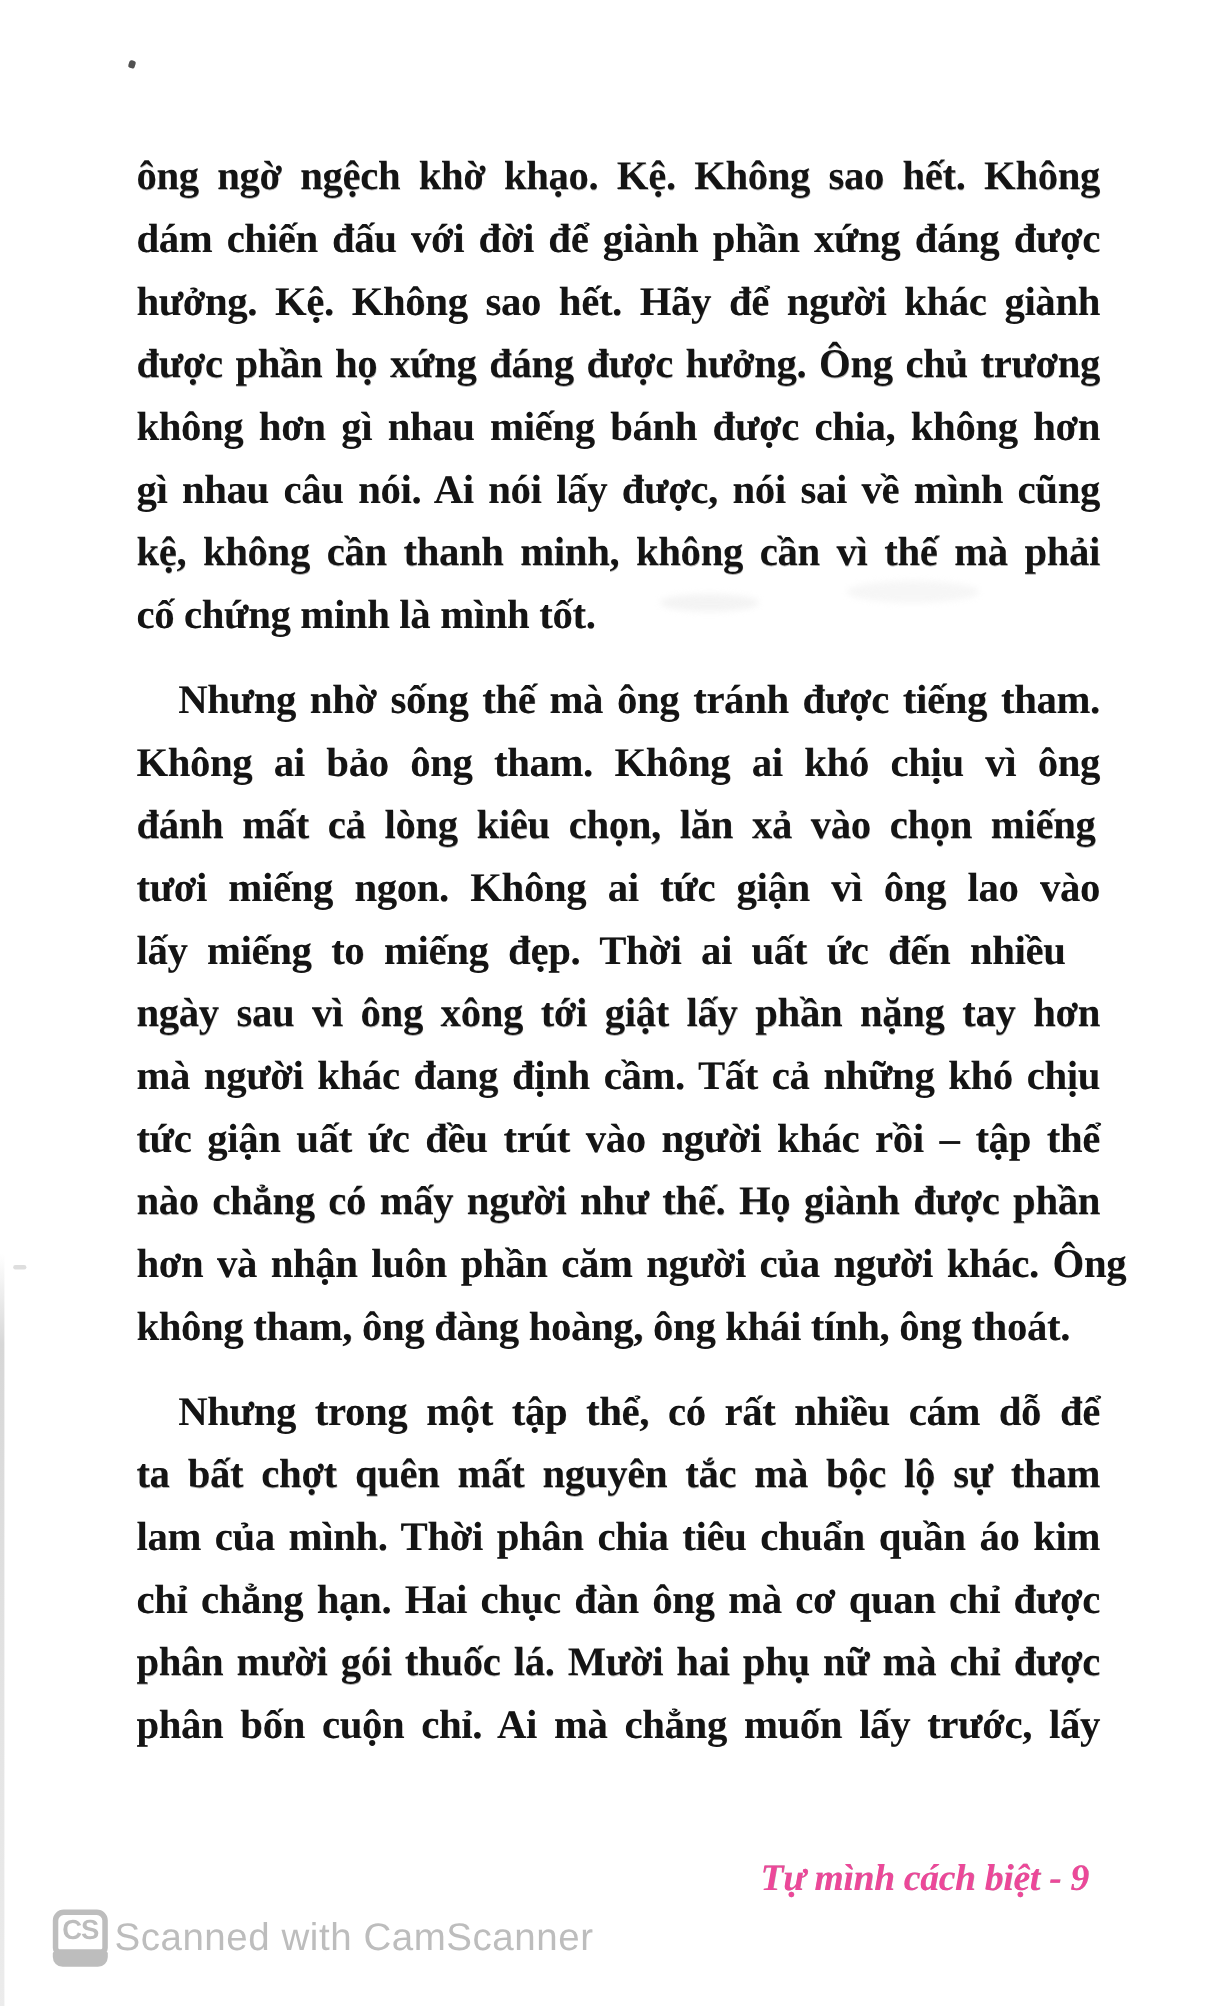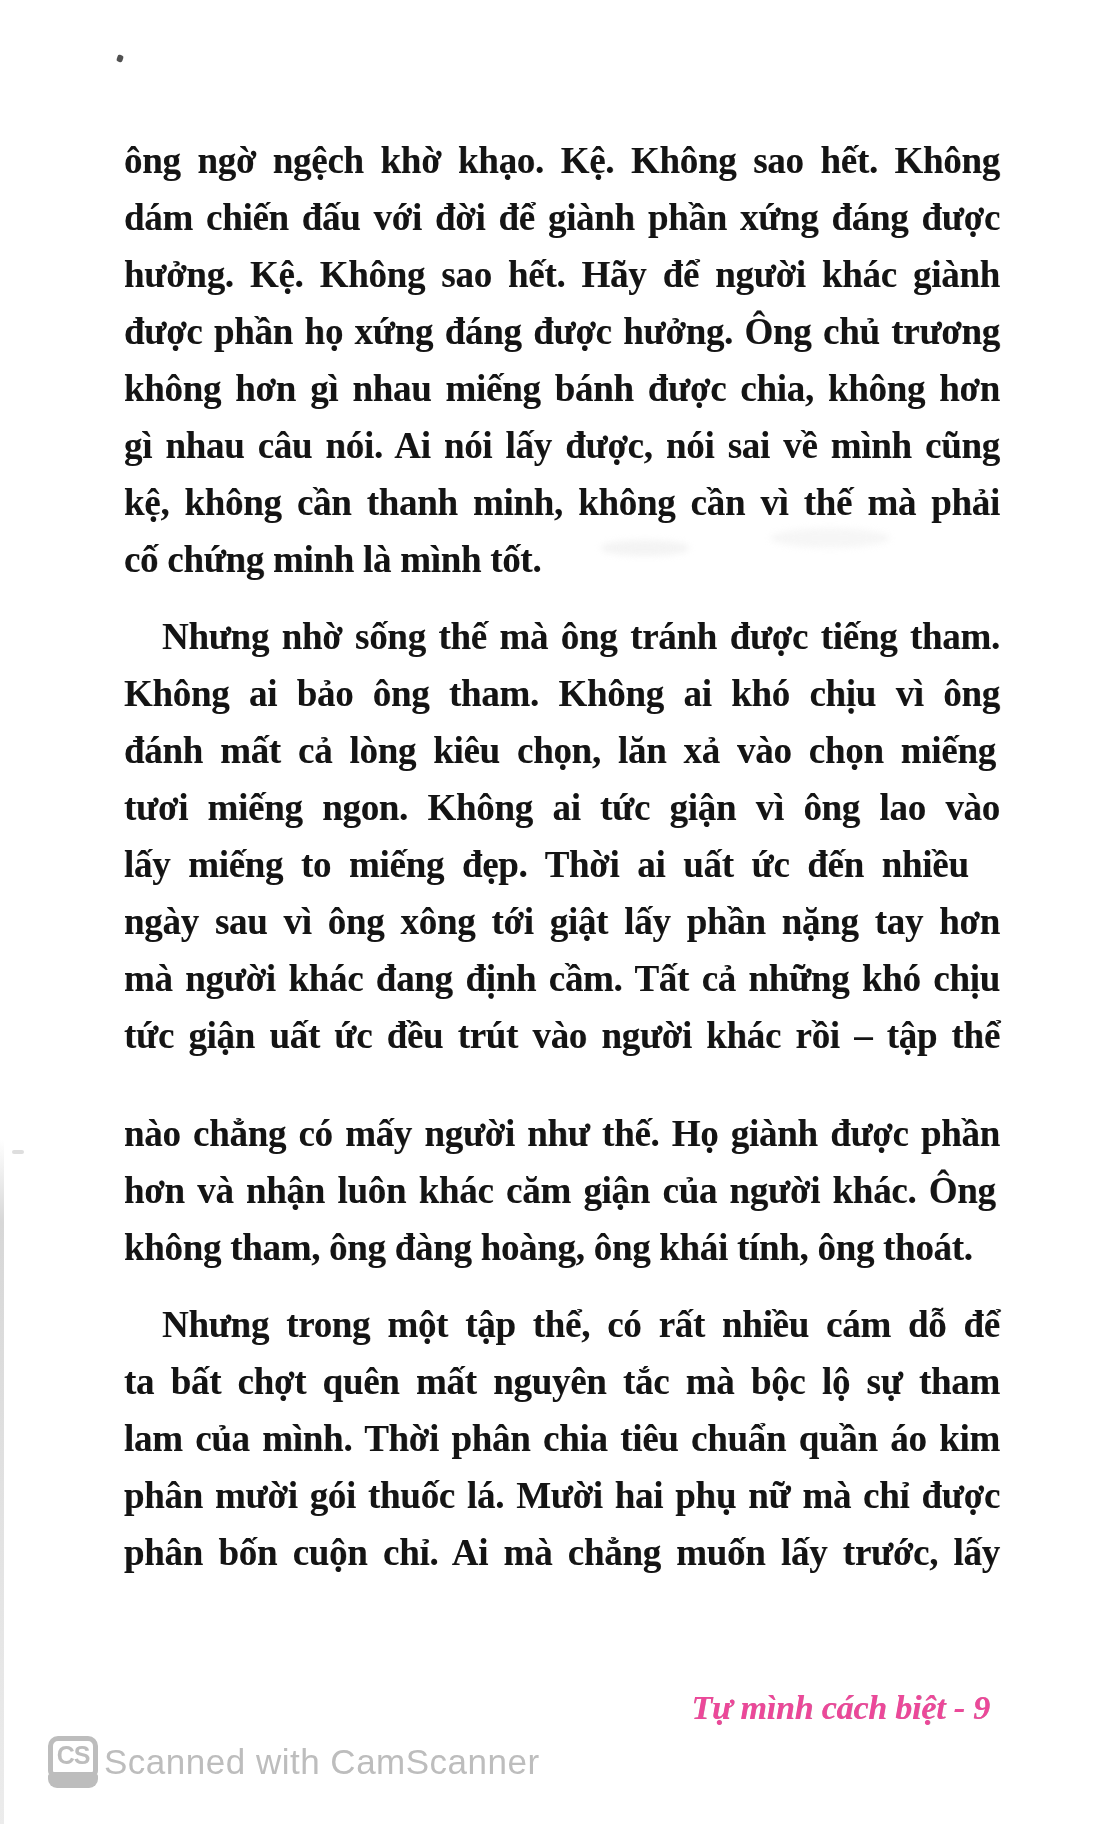--- a/index.html
+++ b/index.html
@@ -95,28 +95,29 @@
       </div>
       <div class="paragraph">
         <div class="line indent" style="word-spacing: 3.67px;"><span class="t">Nhưng nhờ sống thế mà ông tránh được tiếng tham.</span></div>
         <div class="line" style="word-spacing: 10.57px;"><span class="t">Không ai bảo ông tham. Không ai khó chịu vì ông</span></div>
         <div class="line" style="word-spacing: 8.17px;"><span class="t">đánh mất cả lòng kiêu chọn, lăn xả vào chọn miếng</span></div>
         <div class="line" style="word-spacing: 10.52px; text-align: right;"><span class="t">tươi miếng ngon. Không ai tức giận vì ông lao vào</span></div>
         <div class="line" style="word-spacing: 8.83px;"><span class="t">lấy miếng to miếng đẹp. Thời ai uất ức đến nhiều</span></div>
         <div class="line" style="word-spacing: 7.11px;"><span class="t">ngày sau vì ông xông tới giật lấy phần nặng tay hơn</span></div>
         <div class="line" style="word-spacing: 3.62px;"><span class="t">mà người khác đang định cầm. Tất cả những khó chịu</span></div>
         <div class="line" style="word-spacing: 5.4px;"><span class="t">tức giận uất ức đều trút vào người khác rồi – tập thể</span></div>
-        <div class="line" style="word-spacing: 3.4px; margin-top: 41px;"><span class="t">nào chẳng có mấy người như thế. Họ giành được phần</span></div>
-        <div class="line" style="word-spacing: 3.51px;"><span class="t">hơn và nhận luôn khác căm giận của người khác. Ông</span></div>
+        <div class="line" style="word-spacing: 3.4px;"><span class="t">nào chẳng có mấy người như thế. Họ giành được phần</span></div>
+        <div class="line" style="word-spacing: 3.51px;"><span class="t">hơn và nhận luôn phần căm người của người khác. Ông</span></div>
         <div class="line last"><span class="t">không tham, ông đàng hoàng, ông khái tính, ông thoát.</span></div>
       </div>
       <div class="paragraph">
         <div class="line indent" style="word-spacing: 8.13px;"><span class="t">Nhưng trong một tập thể, có rất nhiều cám dỗ để</span></div>
         <div class="line" style="word-spacing: 7.48px;"><span class="t">ta bất chợt quên mất nguyên tắc mà bộc lộ sự tham</span></div>
         <div class="line" style="word-spacing: 3.57px;"><span class="t">lam của mình. Thời phân chia tiêu chuẩn quần áo kim</span></div>
+        <div class="line" style="word-spacing: 3.32px;"><span class="t">chỉ chẳng hạn. Hai chục đàn ông mà cơ quan chỉ được</span></div>
         <div class="line" style="word-spacing: 3.07px;"><span class="t">phân mười gói thuốc lá. Mười hai phụ nữ mà chỉ được</span></div>
         <div class="line" style="word-spacing: 6.5px;"><span class="t">phân bốn cuộn chỉ. Ai mà chẳng muốn lấy trước, lấy</span></div>
       </div>
     </div>
 
   <div class="footer">
     <span>Tự mình cách biệt - 9</span>
   </div>
 
   <div class="watermark">

